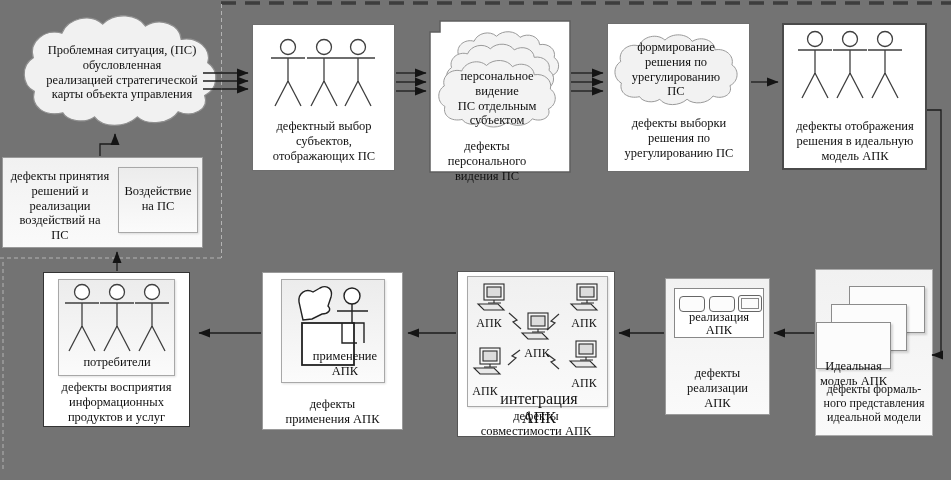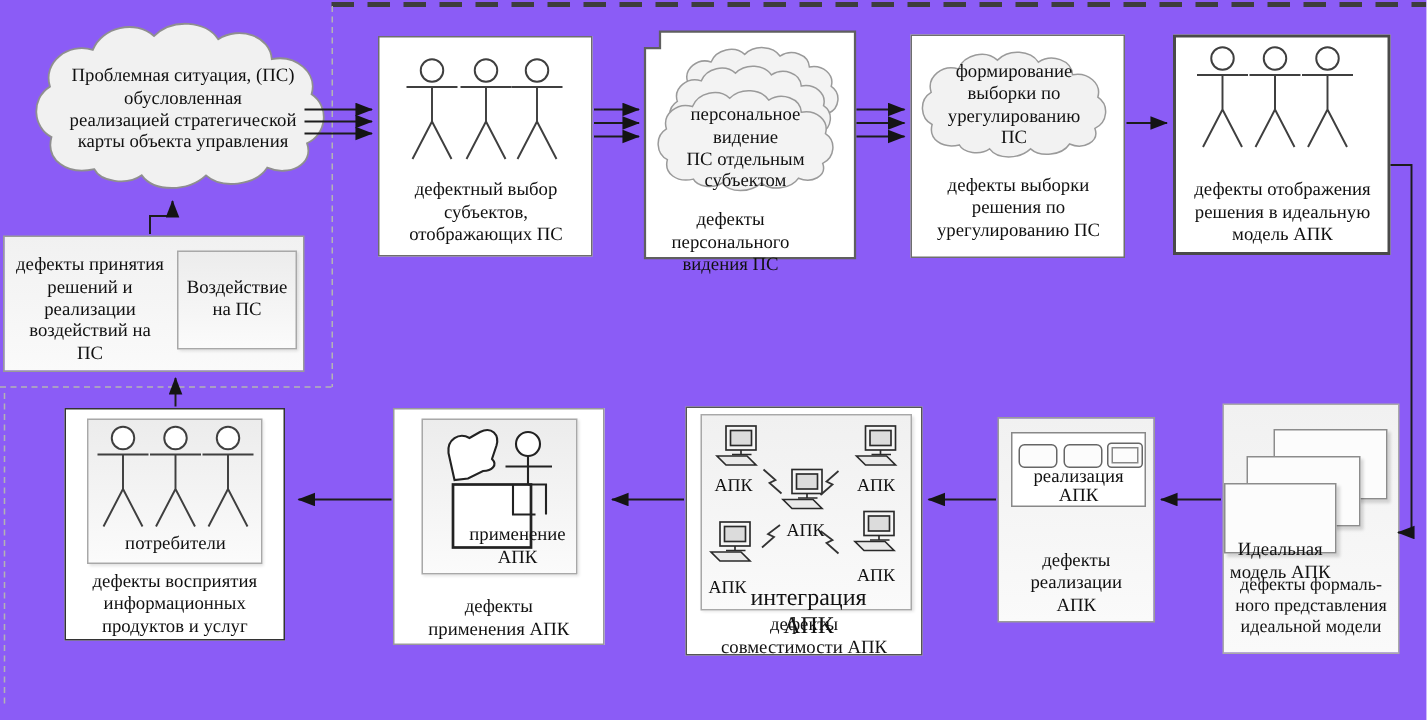--- a/index.html
+++ b/index.html
@@ -1,16 +1,16 @@
 <!DOCTYPE html>
 <html><head>
 <meta charset="utf-8">
 <style>
   html,body{margin:0;padding:0;background:#fff;}
-  .wrap{position:relative;width:951px;height:480px;background:#8b5cf6;overflow:hidden;
+  .wrap{position:relative;width:951px;height:480px;background:#737373;overflow:hidden;
         font-family:"Liberation Serif","DejaVu Serif",serif;}
   .box{position:absolute;background:#fff;border:1.5px solid #6e6e6e;box-sizing:border-box;z-index:1;}
   .box.thin{border-width:1px;border-color:#9a9a9a;}
   .box.dark{border-width:2px;border-color:#4a4a4a;}
   .box.gray{background:linear-gradient(180deg,#f1f1f1,#fafafa);}
   .panel{position:absolute;border:1px solid #a8a8a8;box-sizing:border-box;z-index:1;
          background:linear-gradient(180deg,#ececec,#fbfbfb);box-shadow:1px 1px 2px rgba(0,0,0,.12);}
   .sheet{position:absolute;width:76px;height:47px;border:1px solid #8c8c8c;background:#fcfcfc;
          box-shadow:2px 2px 2px rgba(0,0,0,.15);box-sizing:border-box;z-index:1;}
   .card{position:absolute;width:26px;height:16px;border:1px solid #666;border-radius:4px;
@@ -162,21 +162,21 @@
 ПС отдельным
 субъектом</div>
 
   <div class="lbl" style="left:254px;top:119px;width:140px;">дефектный выбор
 субъектов,
 отображающих ПС</div>
   <div class="lbl" style="left:432px;top:139px;width:110px;">дефекты персонального
 видения ПС</div>
 
   <div class="lbl" style="left:616px;top:40px;width:120px;">формирование
-выборки по
+решения по
 урегулированию
 ПС</div>
   <div class="lbl" style="left:609px;top:116px;width:140px;">дефекты выборки
 решения по
 урегулированию ПС</div>
 
   <div class="lbl" style="left:784px;top:119px;width:142px;">дефекты отображения
 решения в идеальную
 модель АПК</div>
 

